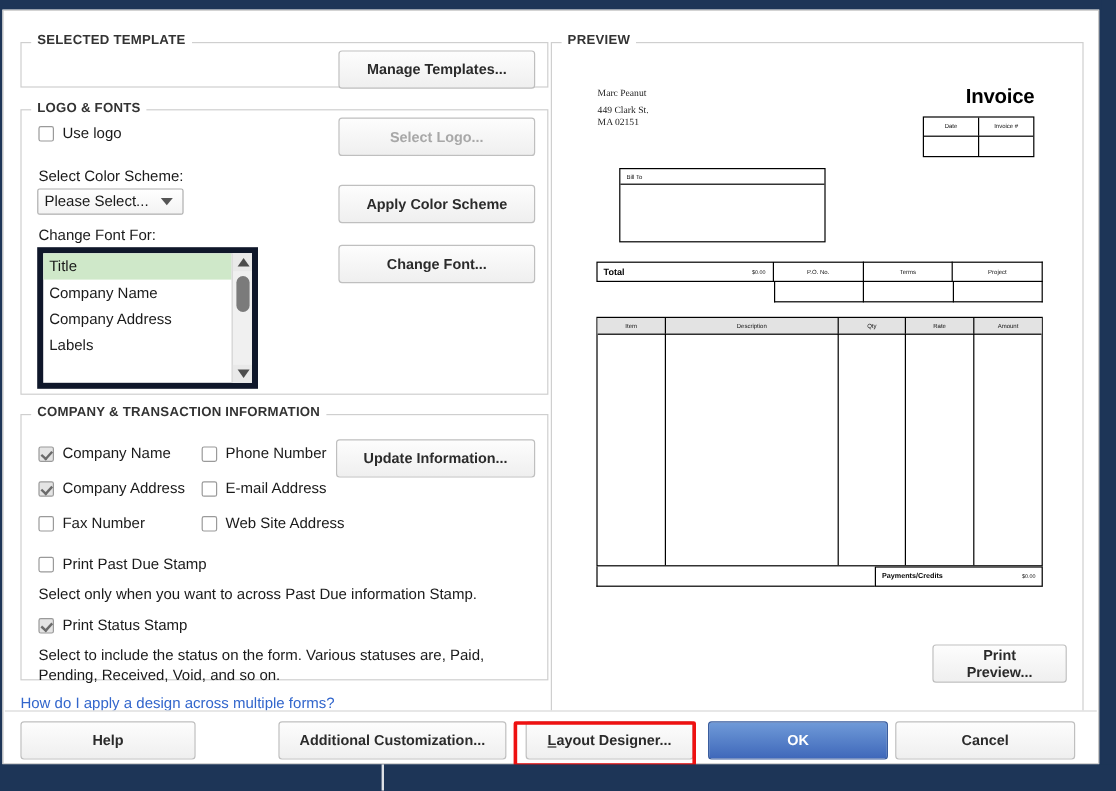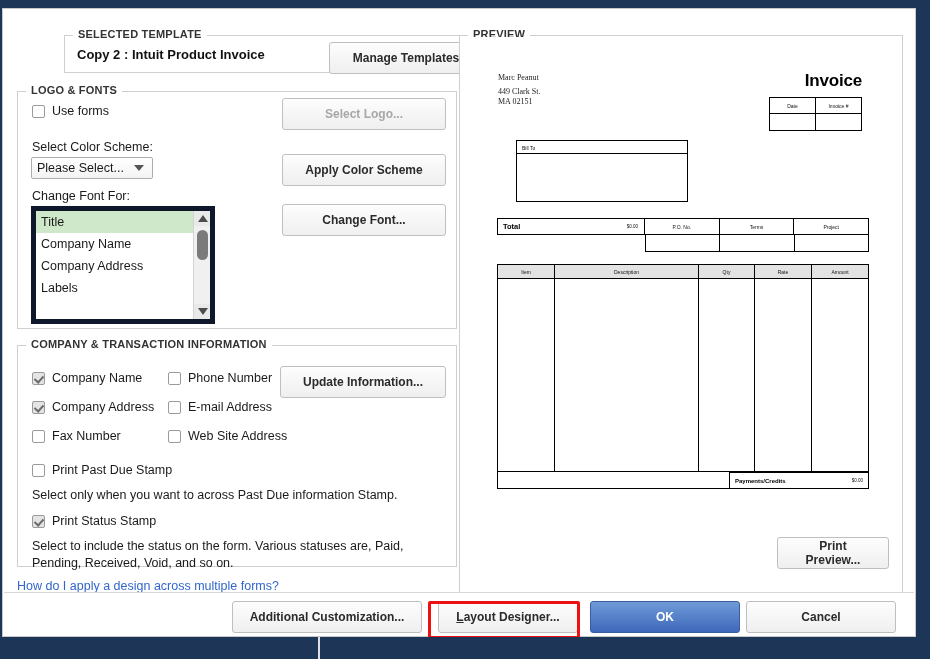--- a/index.html
+++ b/index.html
@@ -70,21 +70,21 @@
     background: #fff;
     padding: 0 5px;
     font-size: 11px;
     font-weight: bold;
     letter-spacing: .2px;
     color: #333;
     white-space: nowrap;
   }
 
   
-  #grp-selected-template { left: 14px; top: 26px; width: 440px; height: 38px; margin-left: 47px; }
+  #grp-selected-template { left: 14px; top: 26px; width: 440px; height: 38px; }
   #template-name {
     position: absolute;
     left: 12px; top: 11px;
     font-size: 13px;
     font-weight: bold;
     color: #111;
   }
 
   .btn {
     background: linear-gradient(#fdfdfd, #efefef);
@@ -507,30 +507,29 @@
 
 <div id="app-root">
 
   <div class="chrome-top"></div>
   <div class="chrome-right"></div>
 
   <div id="dialog">
 
     <div class="group" id="grp-selected-template">
       <div class="group-title">SELECTED TEMPLATE</div>
-      <div id="template-name">Copy 2 : Intuit Product Invoice</div>
       <button class="btn" id="btn-manage-templates">Manage Templates...</button>
     </div>
 
     <div class="group" id="grp-logo-fonts">
       <div class="group-title">LOGO &amp; FONTS</div>
 
       <div class="cb-row" id="cb-use-logo">
         <span class="checkbox"></span>
-        <span class="cb-label">Use forms</span>
+        <span class="cb-label">Use logo</span>
       </div>
 
       <button class="btn disabled" id="btn-select-logo">Select Logo...</button>
 
       <div class="field-label" id="lbl-color-scheme">Select Color Scheme:</div>
 
       <div id="select-color-scheme">
         <span class="sel-text">Please Select...</span>
         <span class="caret-down"></span>
       </div>
@@ -670,20 +669,21 @@
           <span class="f-lbl">Payments/Credits</span>
           <span class="f-val">$0.00</span>
         </div>
 
 
         <button class="btn" id="btn-print-preview">Print Preview...</button>
       </div>
     </div>
 
     <div id="bottom-bar">
+      <button class="btn" id="btn-help">Help</button>
       <button class="btn" id="btn-additional-customization">Additional Customization...</button>
       <button class="btn" id="btn-layout-designer">
           <span class="mnemonic">L</span>
           <span>ayout Designer...</span>
         </button>
       <button class="btn" id="btn-ok">OK</button>
       <button class="btn" id="btn-cancel">Cancel</button>
     </div>
 
   </div>

